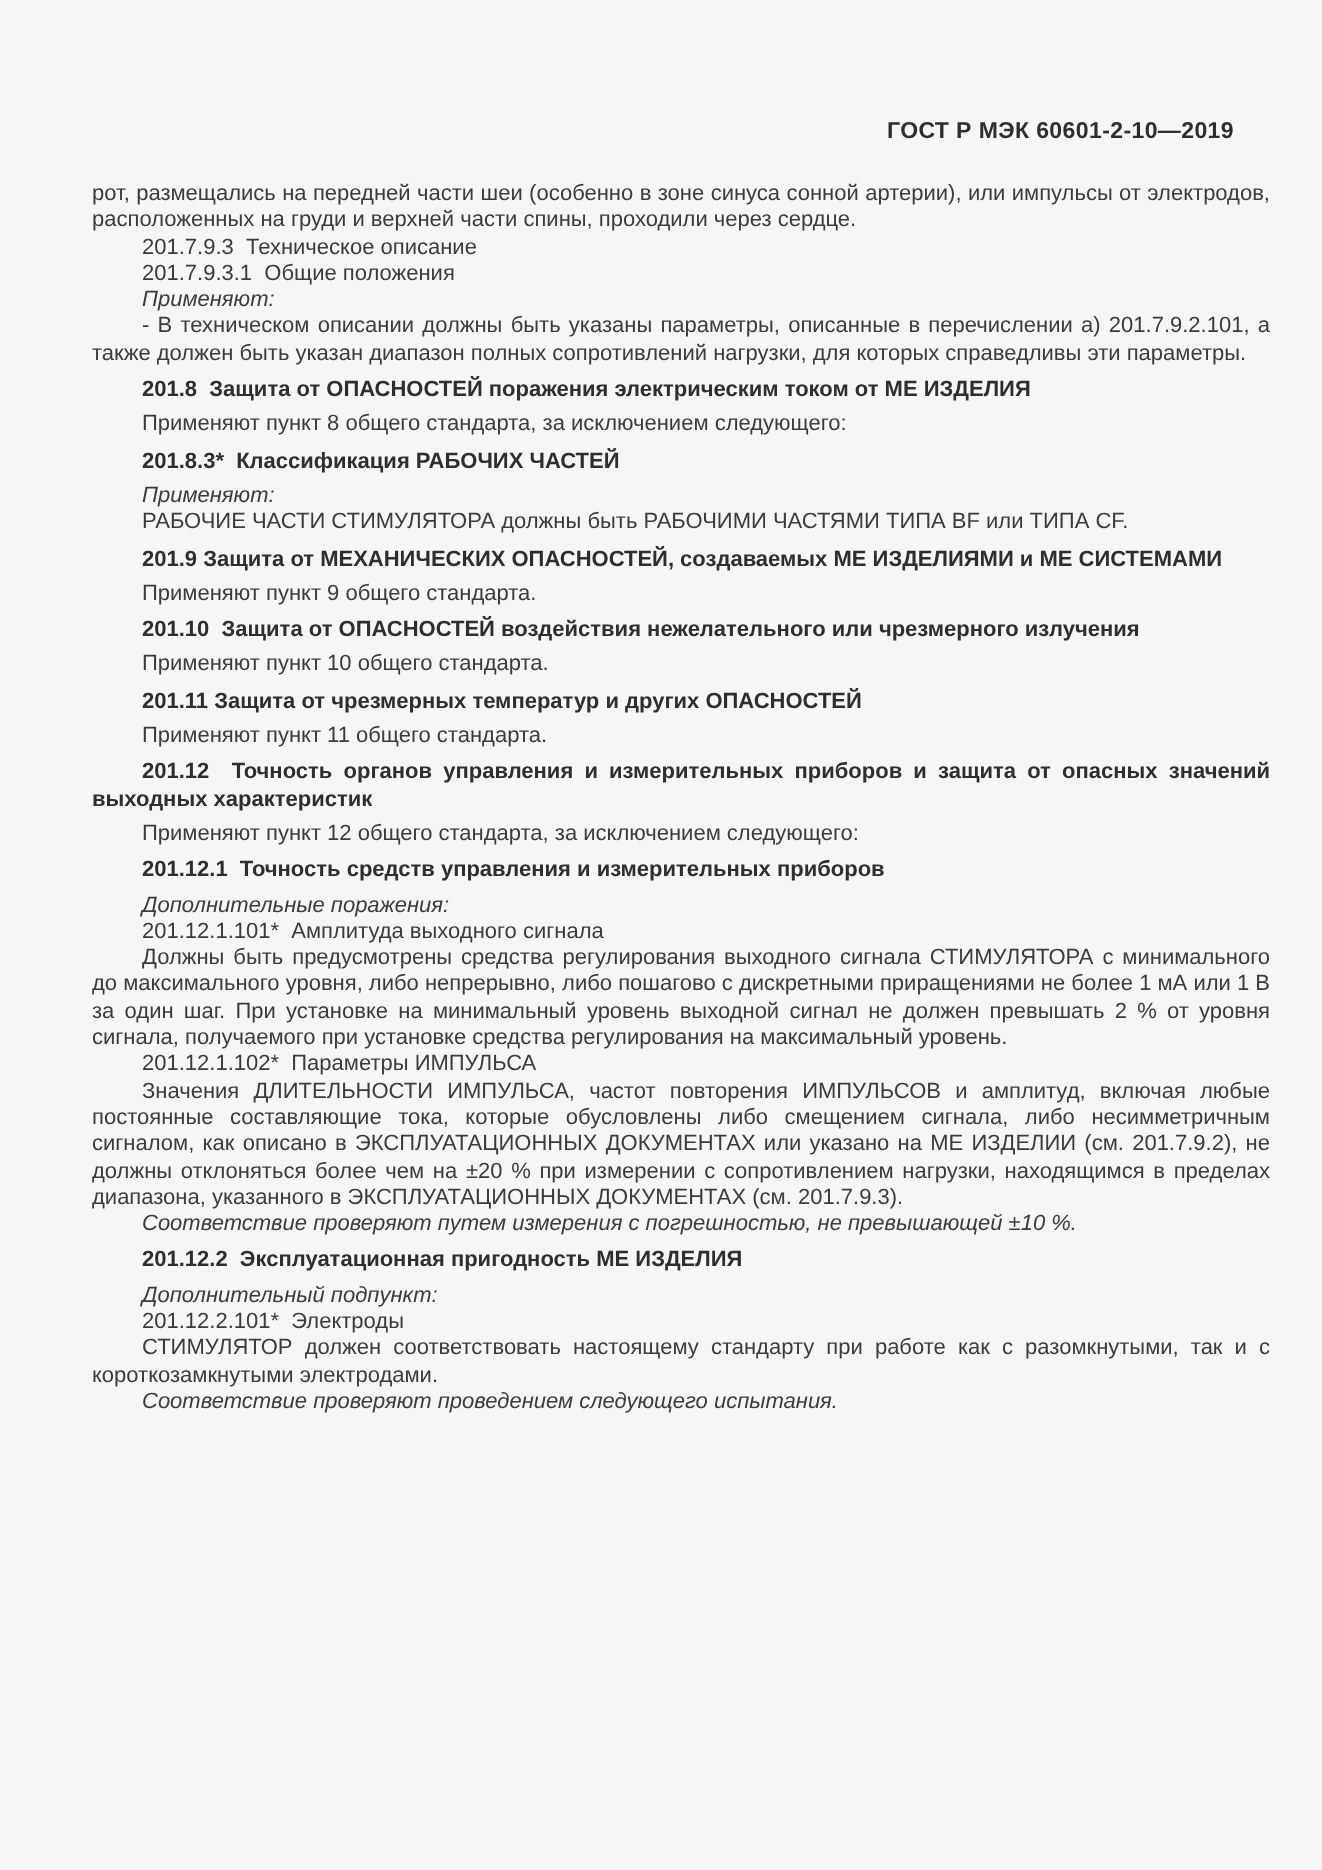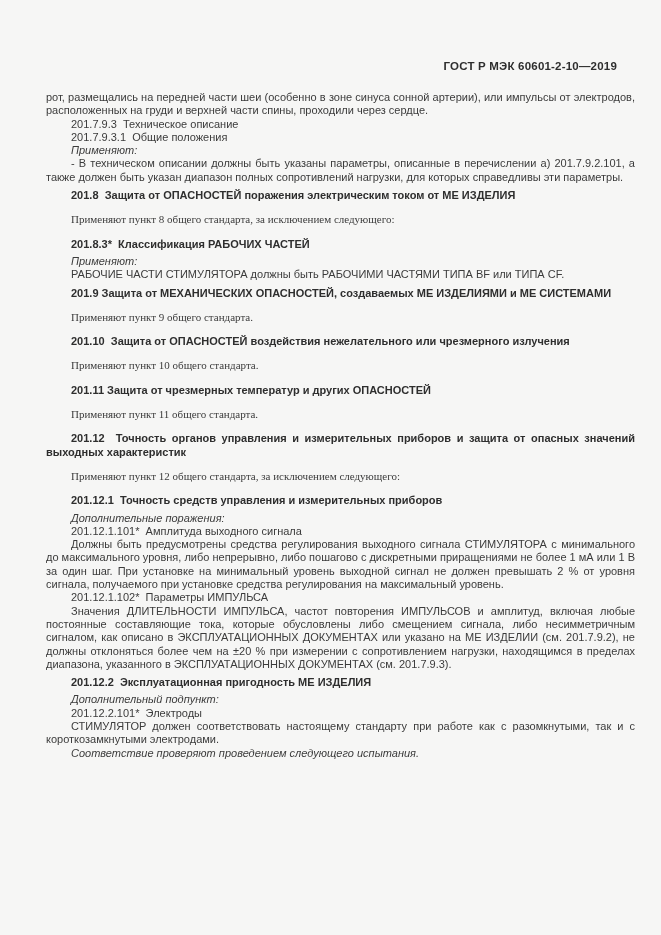--- a/index.html
+++ b/index.html
@@ -38,21 +38,21 @@
   .p-noindent { text-indent: 0; }
   .p-line   { text-indent: 25px; }
   .italic   { font-style: italic; }
   .p-heading {
     font-weight: bold;
     color: #2e2e2e;
     text-align: justify;
     text-indent: 25px;
     margin: 5px 0 4px 0 !important;
   }
-  .p-applies { margin: 11px 0 !important; font-family: Liberation Serif, serif; }
+  .p-applies { margin: 4px 0 !important; }
   .page-number {
     position: absolute;
     top: 842px;
     right: 80px;
     font-size: 11px;
     color: #3b3b3b;
   }
 </style>
 </head>
 <body>
@@ -78,20 +78,21 @@
       <p class="p-heading">201.11 Защита от чрезмерных температур и других ОПАСНОСТЕЙ</p>
       <p class="p-line p-applies">Применяют пункт 11 общего стандарта.</p>
       <p class="p-heading">201.12&nbsp; Точность органов управления и измерительных приборов и защита от опасных зна­чений выходных характеристик</p>
       <p class="p-line p-applies">Применяют пункт 12 общего стандарта, за исключением следующего:</p>
       <p class="p-heading">201.12.1&nbsp; Точность средств управления и измерительных приборов</p>
       <p class="p-line italic">Дополнительные поражения:</p>
       <p class="p-line">201.12.1.101*&nbsp; Амплитуда выходного сигнала</p>
       <p class="p-body">Должны быть предусмотрены средства регулирования выходного сигнала СТИМУЛЯТОРА с ми­нимального до максимального уровня, либо непрерывно, либо пошагово с дискретными приращениями не более 1 мА или 1 В за один шаг. При установке на минимальный уровень выходной сигнал не должен превышать 2 % от уровня сигнала, получаемого при установке средства регулирования на максималь­ный уровень.</p>
       <p class="p-line">201.12.1.102*&nbsp; Параметры ИМПУЛЬСА</p>
       <p class="p-body">Значения ДЛИТЕЛЬНОСТИ ИМПУЛЬСА, частот повторения ИМПУЛЬСОВ и амплитуд, включая любые постоянные составляющие тока, которые обусловлены либо смещением сигнала, либо несим­метричным сигналом, как описано в ЭКСПЛУАТАЦИОННЫХ ДОКУМЕНТАХ или указано на МЕ ИЗДЕ­ЛИИ (см. 201.7.9.2), не должны отклоняться более чем на ±20 % при измерении с сопротивлением нагрузки, находящимся в пределах диапазона, указанного в ЭКСПЛУАТАЦИОННЫХ ДОКУМЕНТАХ (см. 201.7.9.3).</p>
+      <p class="p-body italic">Соответствие проверяют путем измерения с погрешностью, не превышающей ±10 %.</p>
       <p class="p-heading">201.12.2&nbsp; Эксплуатационная пригодность МЕ ИЗДЕЛИЯ</p>
       <p class="p-line italic">Дополнительный подпункт:</p>
       <p class="p-line">201.12.2.101*&nbsp; Электроды</p>
       <p class="p-body">СТИМУЛЯТОР должен соответствовать настоящему стандарту при работе как с разомкнутыми, так и с короткозамкнутыми электродами.</p>
       <p class="p-body italic">Соответствие проверяют проведением следующего испытания.</p>
     </main>
 
   <div class="page-number">5</div>
 </div>
 

